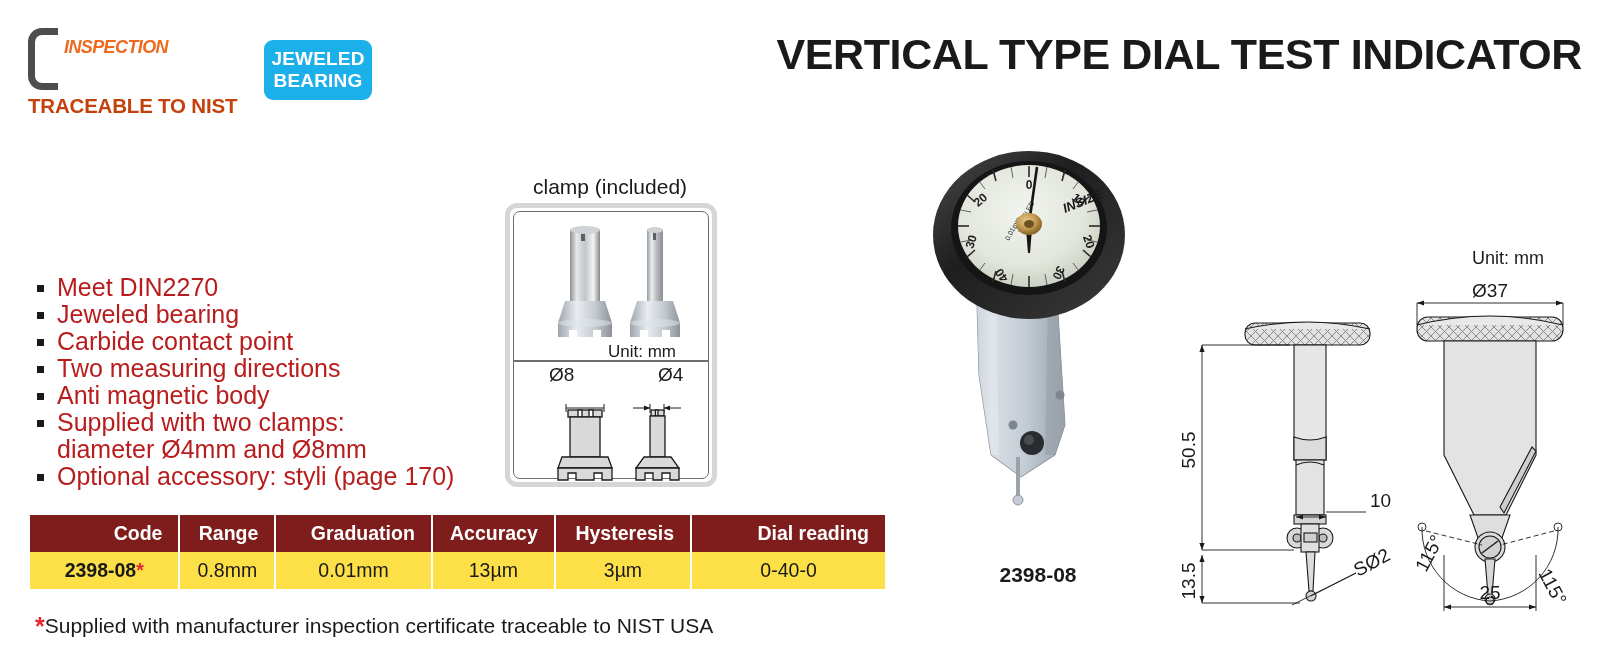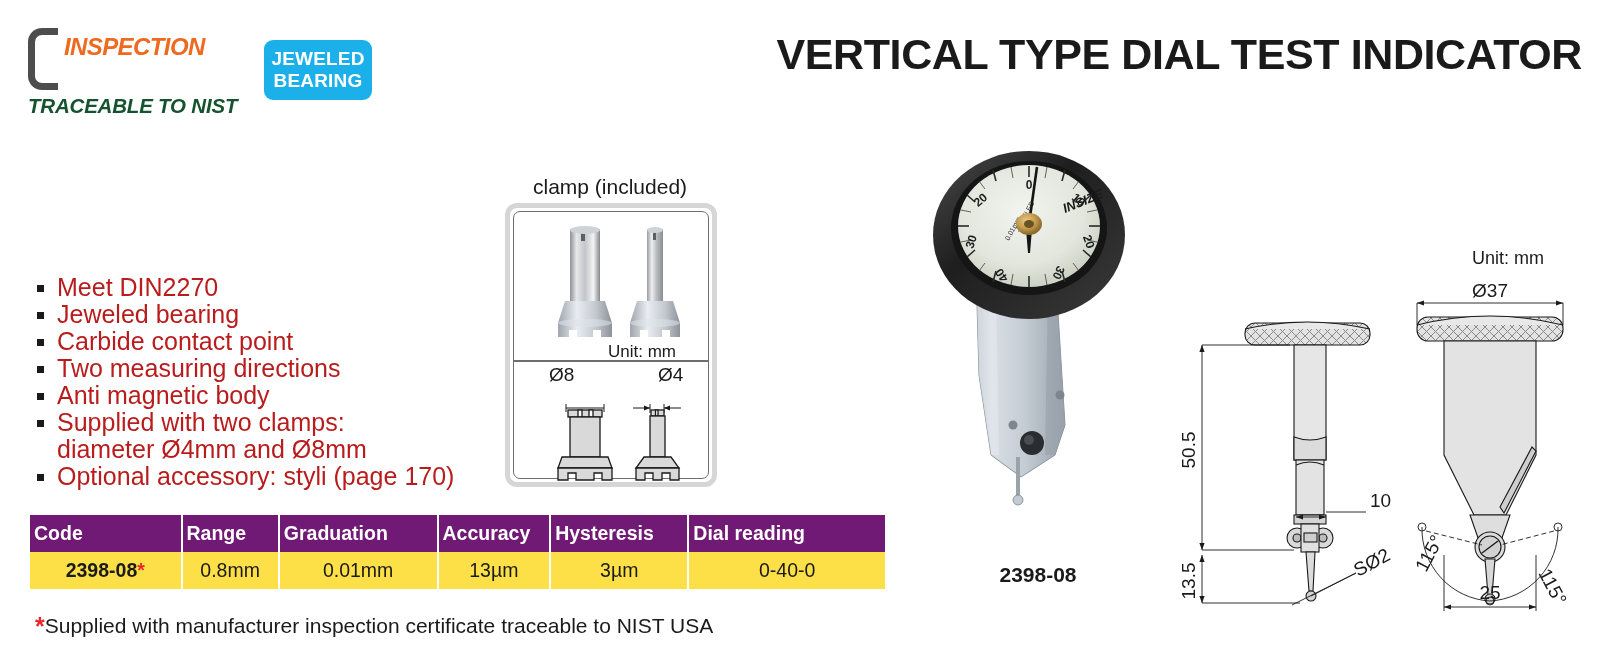--- a/index.html
+++ b/index.html
@@ -18,27 +18,27 @@
     position: absolute; left: 0px; top: 0px; width: 58px; height: 62px;
     border: 7px solid #4d4d4d; border-radius: 14px;
     border-right: none;
   }
   #cert-bracket-fill {
     position: absolute; left: 30px; top: -6px; width: 36px; height: 74px; background: #fff;
   }
   #cert-words { position: absolute; left: 36px; top: 5px; width: 190px; }
   .cert-line1, .cert-line2 {
     font-weight: bold; font-style: italic; color: #ed6a1f;
-    font-size: 24px; letter-spacing: -0.6px; line-height: 28px;
+    font-size: 18px; letter-spacing: -0.6px; line-height: 28px;
     font-family: "Liberation Sans", sans-serif; white-space: nowrap;
   }
   .cert-line2 { font-size: 25.5px; }
   #cert-trace {
     position: absolute; left: 0px; top: 66px;
-    font-weight: bold; font-style: italic; color: #14532d;
+    font-weight: bold; color: #c2410c;
     font-size: 20.5px; letter-spacing: -0.2px; white-space: nowrap;
   }
 
   
   #jb-badge {
     position: absolute; left: 264px; top: 40px; width: 108px; height: 60px;
     background: #1cb0ea; border-radius: 9px;
     display: flex; flex-direction: column; align-items: center; justify-content: center;
   }
   #jb-badge span {
@@ -86,22 +86,22 @@
     position: absolute; left: 608px; top: 342px; font-size: 17px; color: #1a1a1a; white-space: nowrap;
   }
   .dia-lbl { position: absolute; font-size: 19px; color: #1a1a1a; white-space: nowrap; }
 
   
   #spec-table {
     position: absolute; left: 30px; top: 515px; width: 855px;
     border-collapse: collapse; font-size: 19.5px;
   }
   #spec-table th {
-    background: #701a75; color: #ffffff; font-weight: bold;
-    padding: 7px 4px; text-align: left; border-right: 2px solid #ffffff;
+    background: #7f1d1d; color: #ffffff; font-weight: bold;
+    padding: 7px 16px; text-align: right; border-right: 2px solid #ffffff;
     font-size: 19.5px; white-space: nowrap;
   }
   #spec-table th:last-child { border-right: none; }
   #spec-table td {
     background: #fde047; color: #1a1a1a; text-align: center;
     padding: 7px 4px; border-right: 2px solid #ffffff; white-space: nowrap;
   }
   #spec-table td:last-child { border-right: none; }
   #spec-table td.code { font-weight: bold; }
   .ast { color: #e8262d; font-weight: bold; }

